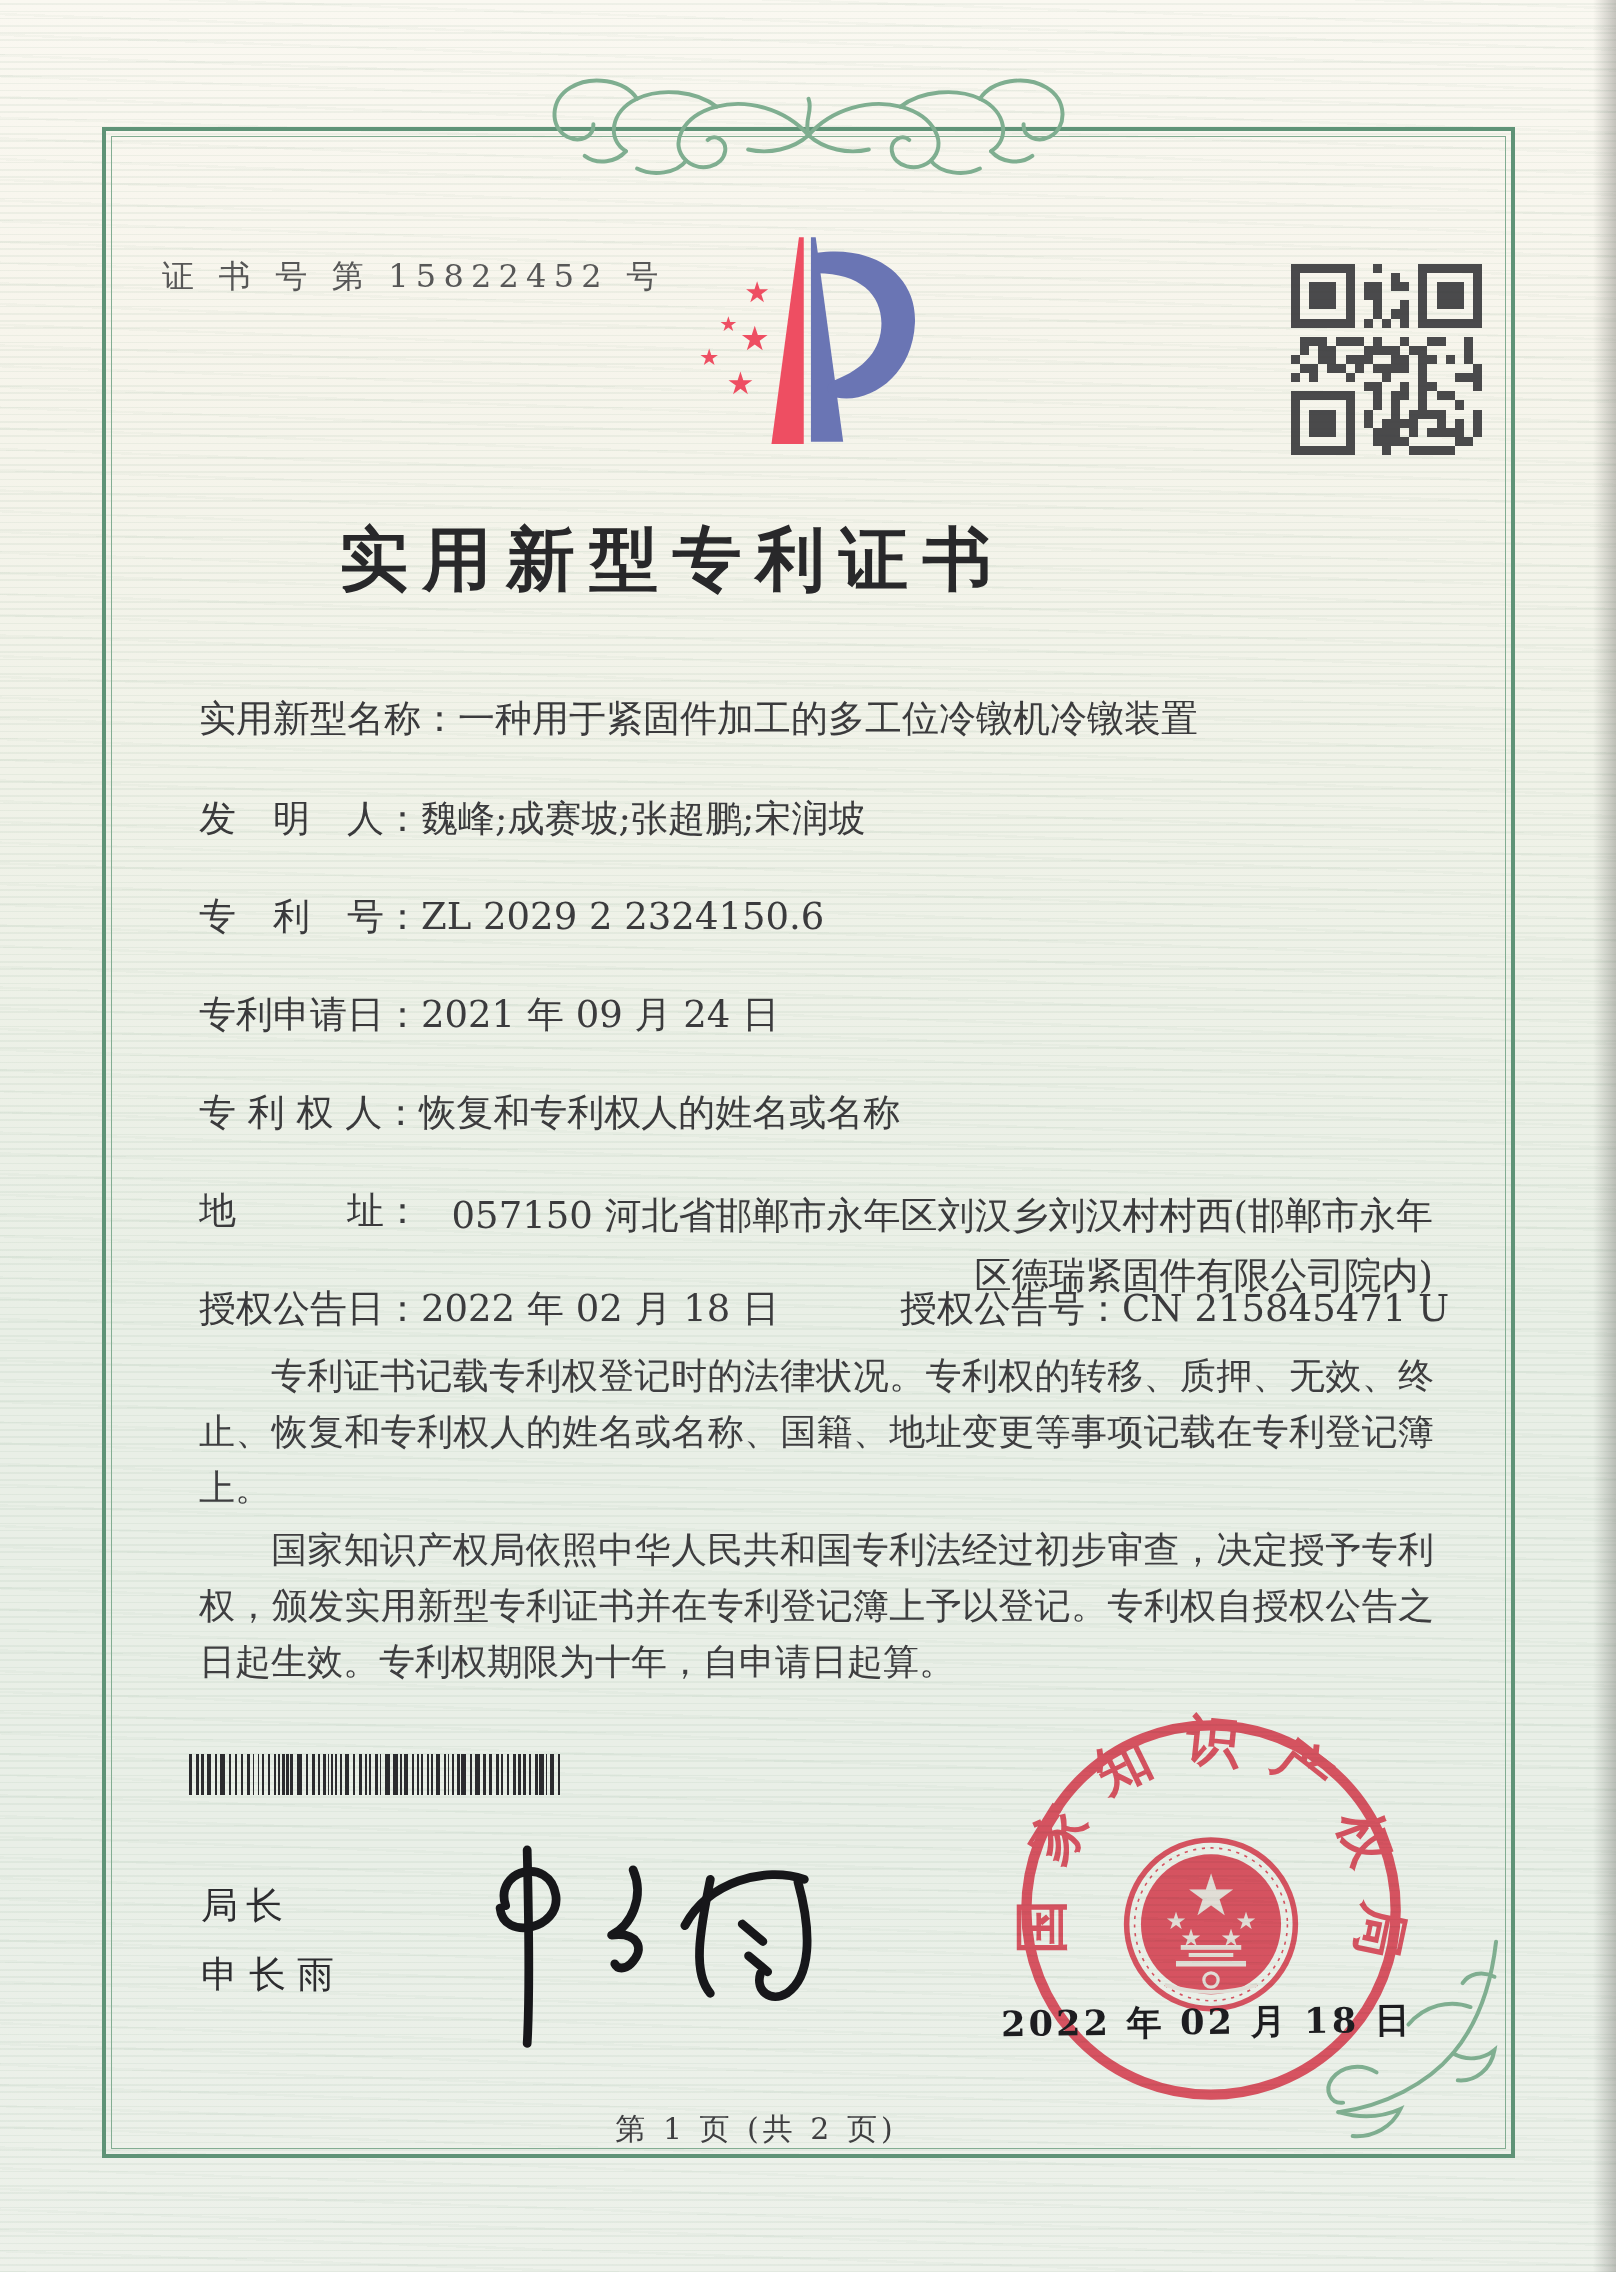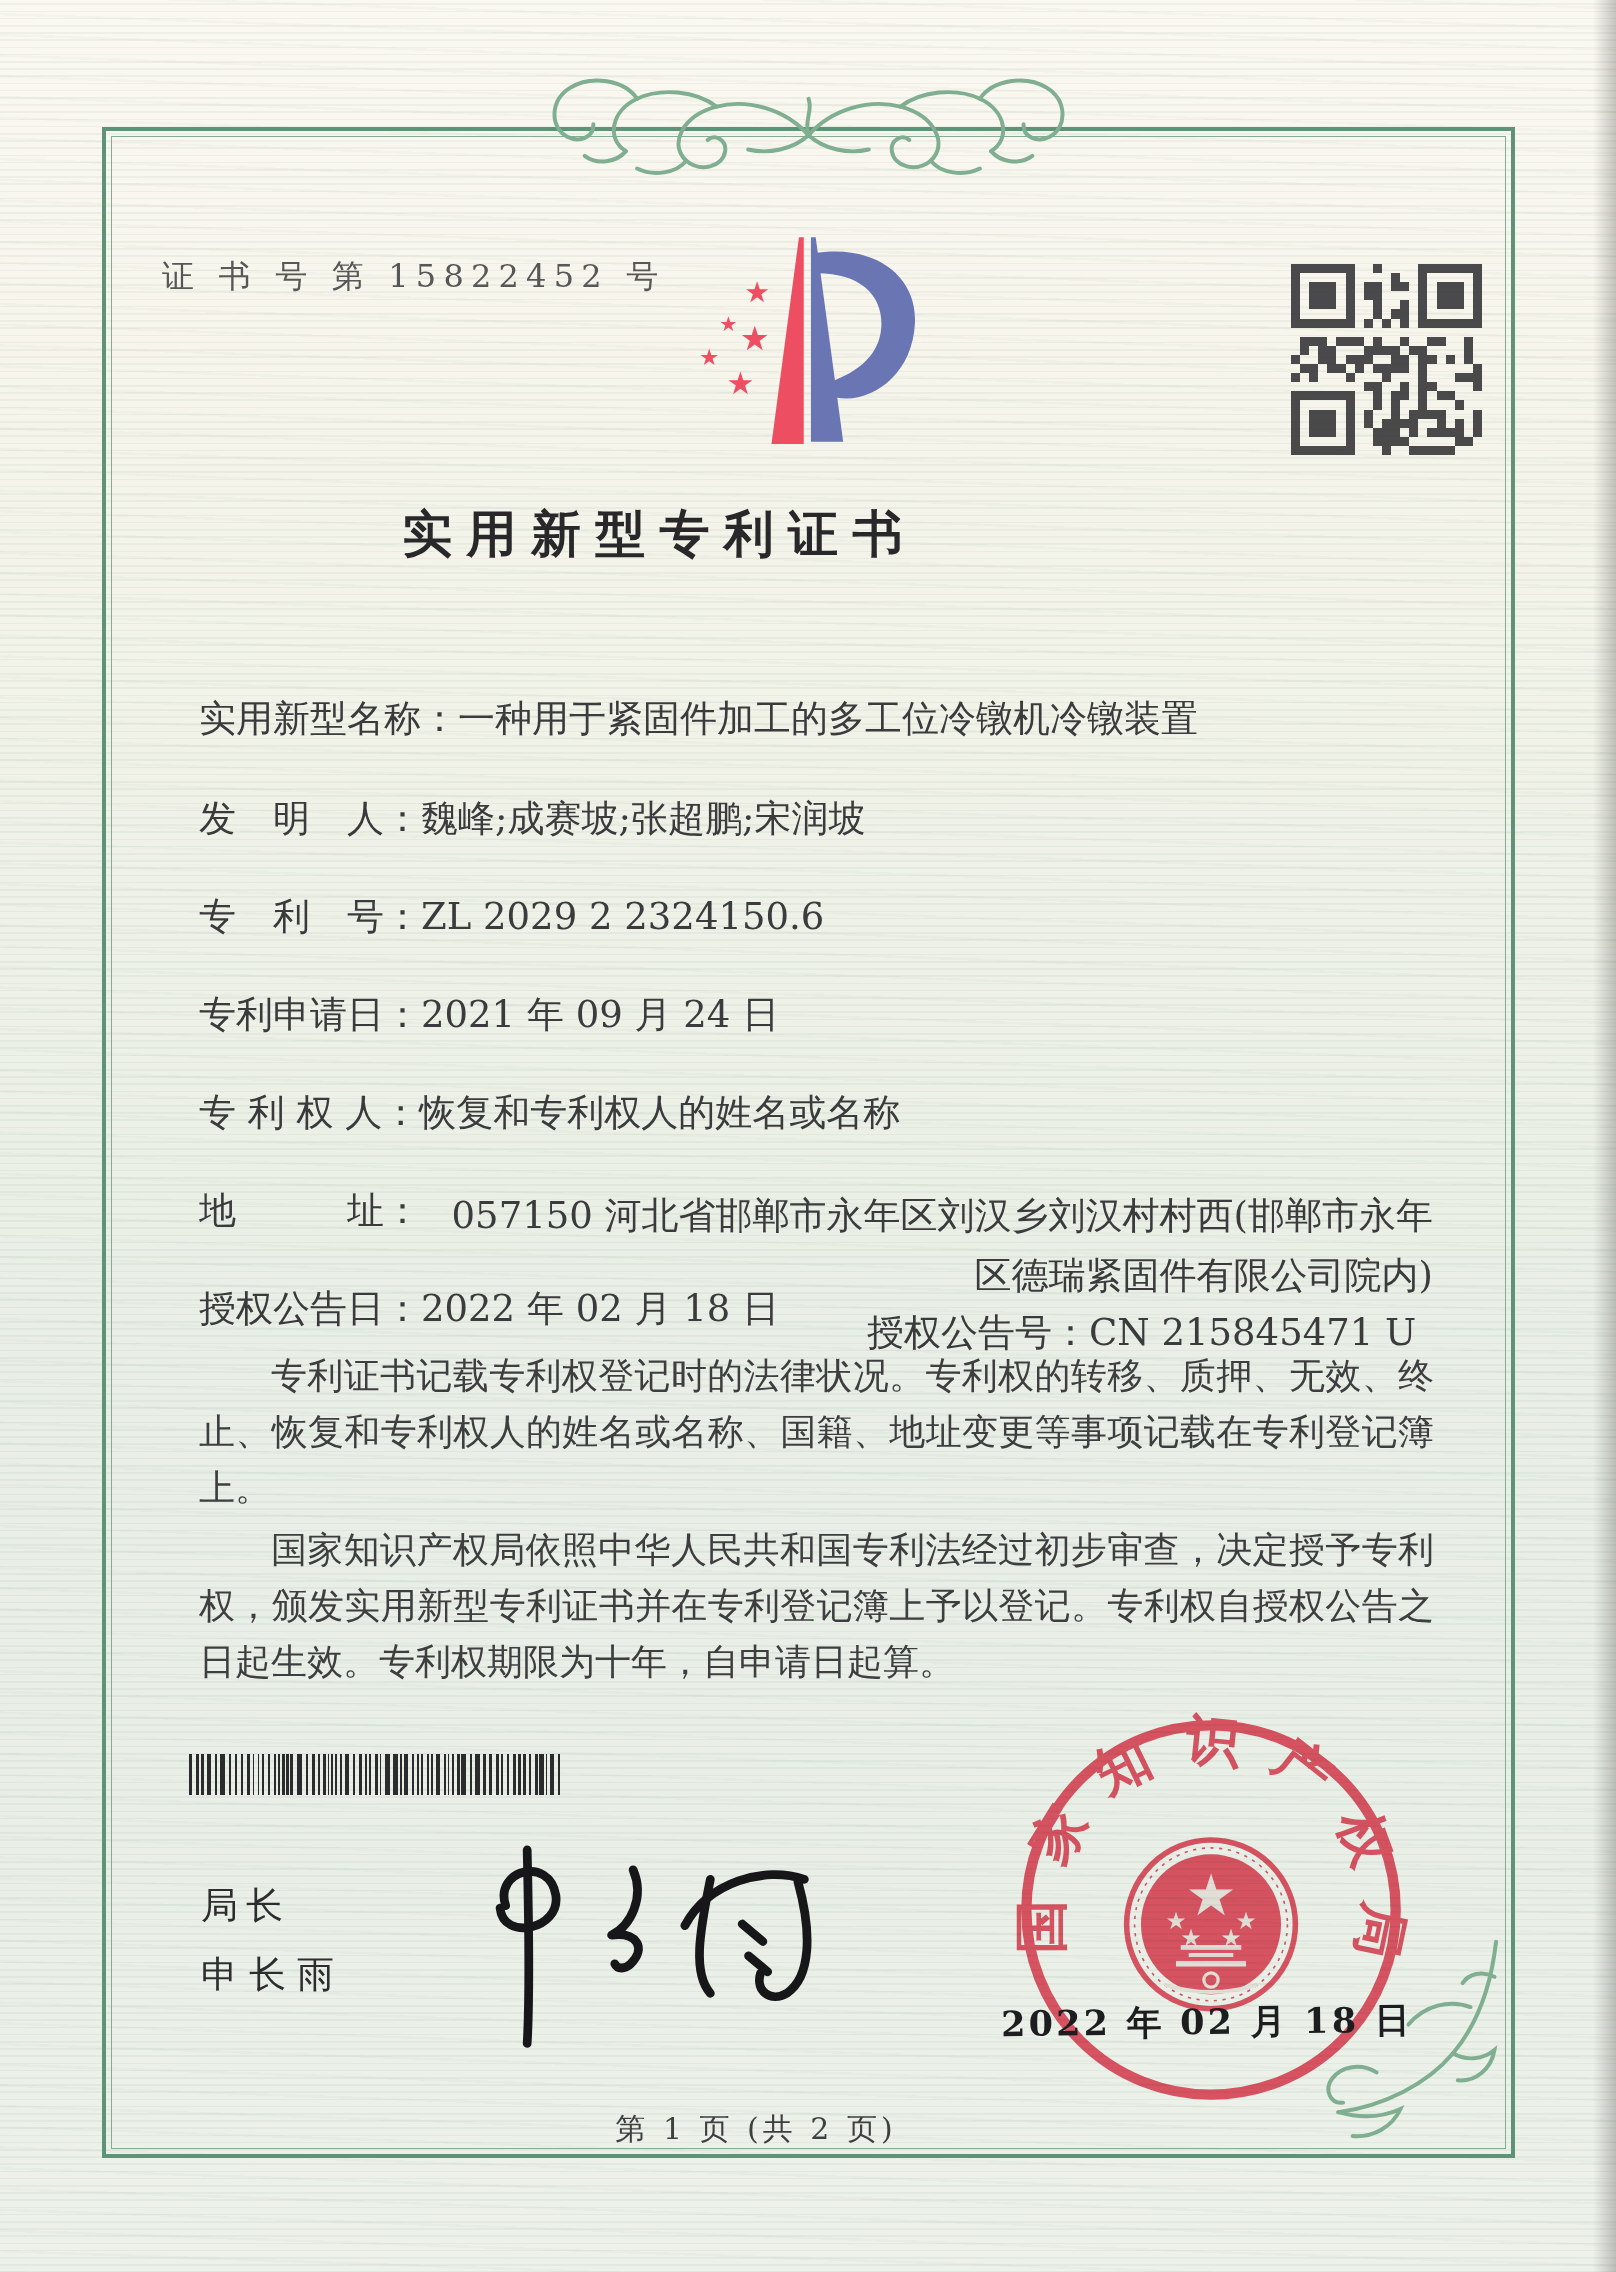--- a/index.html
+++ b/index.html
@@ -27,31 +27,31 @@
   .ornament{position:absolute;pointer-events:none;}
   .ornament path{fill:none;stroke:#7fae90;stroke-width:5;stroke-linecap:round;}
   .cert-no{
     position:absolute;left:162px;top:255px;font-size:32px;letter-spacing:7.2px;color:#575757;
     white-space:nowrap;
   }
   .logo{position:absolute;left:683px;top:199px;width:263px;height:275px;}
   .logo text{font-family:"DejaVu Sans","Liberation Sans",sans-serif;}
   .qr{position:absolute;left:1291px;top:264px;width:191px;height:191px;opacity:.88;}
   .title{
-    position:absolute;left:0;top:497px;width:1311px;margin:4px;text-align:center;
-    font-size:50px;font-weight:bold;letter-spacing:14.3px;color:#28282a;white-space:nowrap;
+    position:absolute;left:0;top:497px;width:1311px;margin:17px;text-align:center;
+    font-size:69px;font-weight:bold;letter-spacing:14.3px;color:#28282a;white-space:nowrap;
   }
   .row{position:absolute;left:199px;width:1241px;font-size:37px;white-space:nowrap;}
   .row .fvalue{color:#3b3b3d;}
   .row1{top:694px}.row2{top:794px}.row3{top:892px}.row4{top:990px}
   .row5{top:1088px}.row6{top:1186px}.row7{top:1284px}
   .row6 .fvalue{
     display:inline-block;white-space:normal;width:1012px;vertical-align:top;line-height:60px;text-align:right;
   }
-  .grant-no-pair{position:absolute;left:668px;top:0;margin-top:24px;}
+  .grant-no-pair{position:absolute;left:701px;top:0;}
   .body-text{
     position:absolute;left:199px;top:1348px;width:1235px;
     font-size:36px;line-height:56px;color:#3e3e40;text-align:justify;
   }
   .body-text p{margin:0;text-indent:2em;}
   .body-text p + p{margin-top:6.4px;}
   .barcode{
     position:absolute;left:189px;top:1754px;width:380px;height:41px;
     white-space:nowrap;overflow:hidden;
   }

